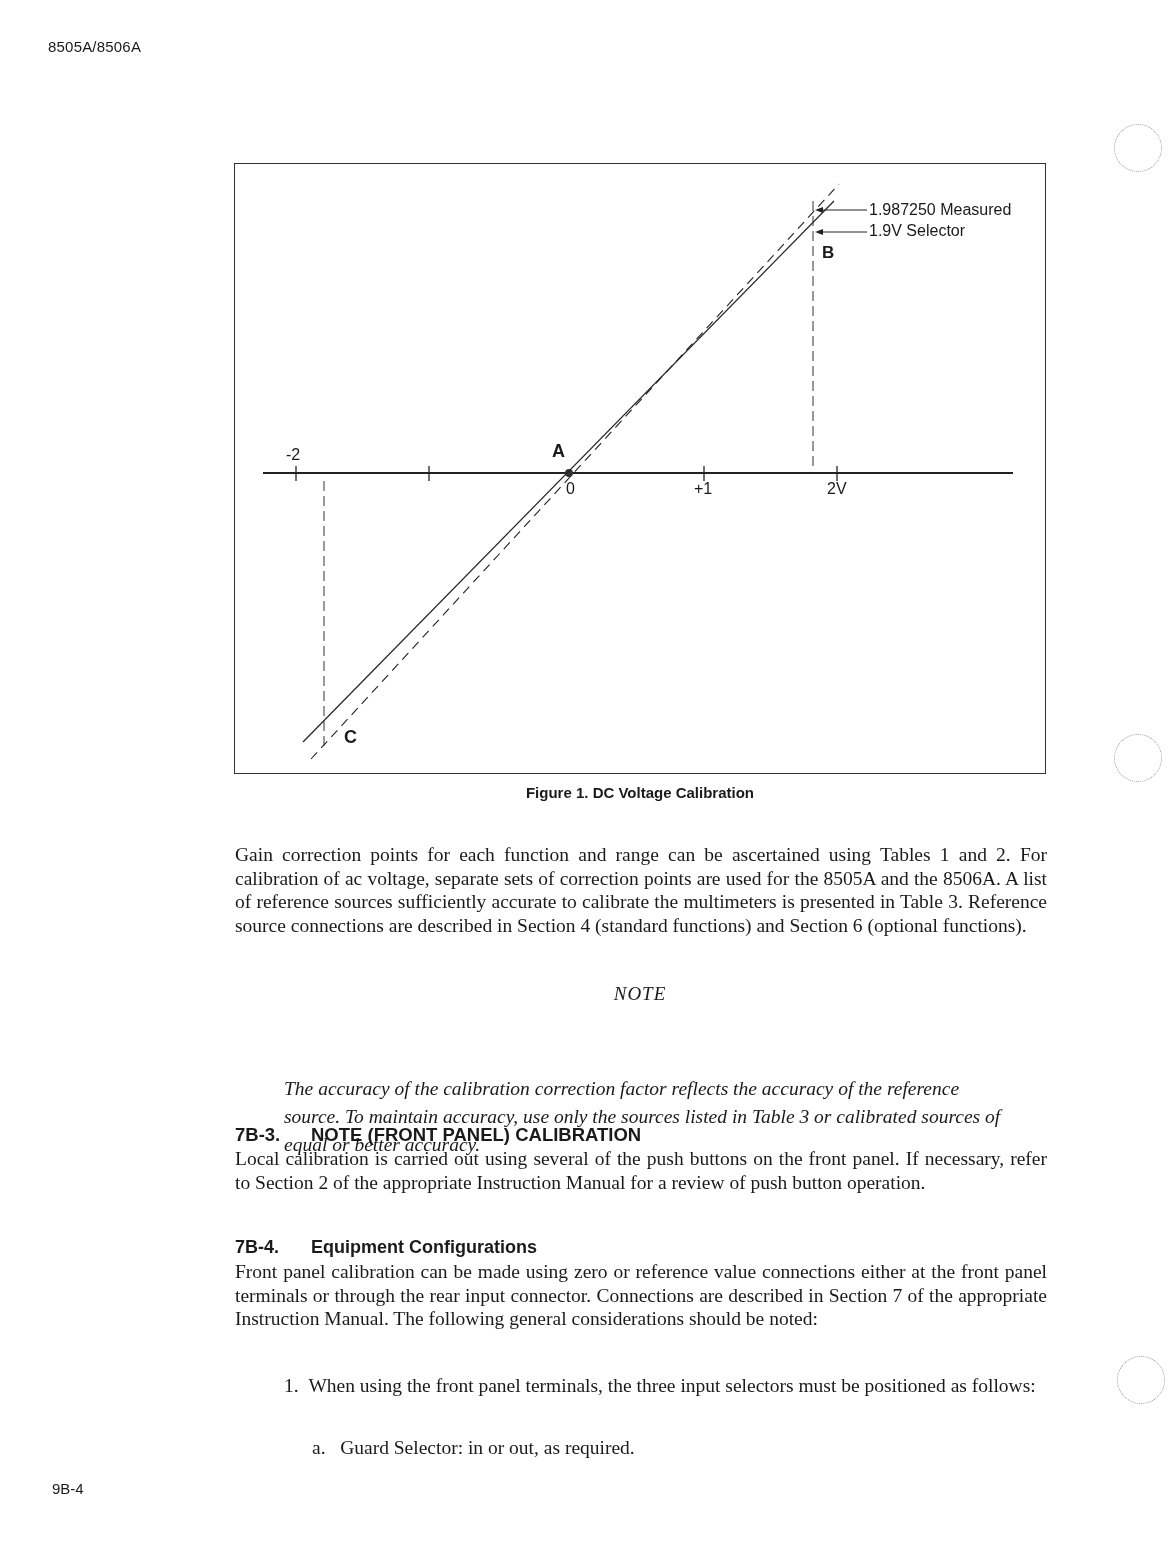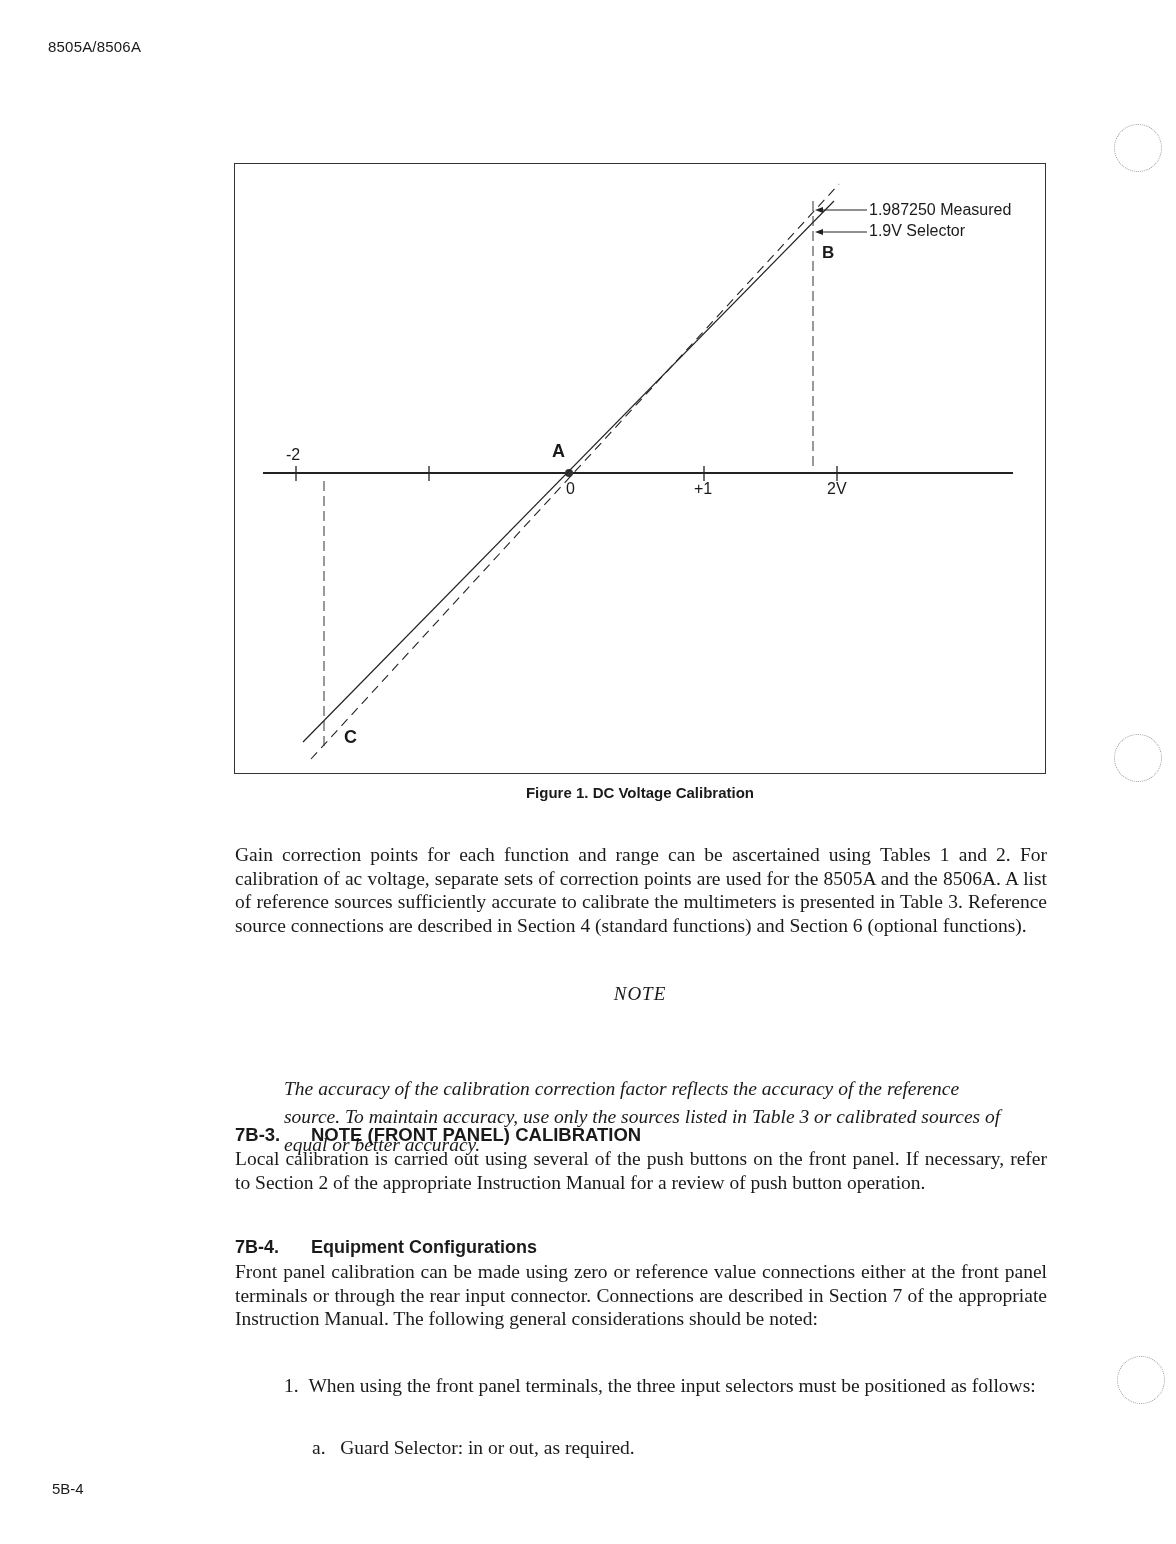--- a/index.html
+++ b/index.html
@@ -89,13 +89,13 @@
 </div>
 <div class="abs serif para" style="top:1260px;">Front panel calibration can be made using zero or reference value connections either at the front panel terminals or through the rear input connector. Connections are described in Section 7 of the appropriate Instruction Manual. The following general considerations should be noted:</div>
 
 <div class="abs serif list-item" style="top:1374px;">
   <span>1.</span>&nbsp;&nbsp;<span>When using the front panel terminals, the three input selectors must be positioned as follows:</span>
 </div>
 <div class="abs serif list-sub" style="top:1436px;">
   <span>a.</span>&nbsp;&nbsp;&nbsp;<span>Guard Selector: in or out, as required.</span>
 </div>
 
-<div class="abs sans page-num">5B-4</div>
+<div class="abs sans page-num">9B-4</div>
 
 </body></html>

